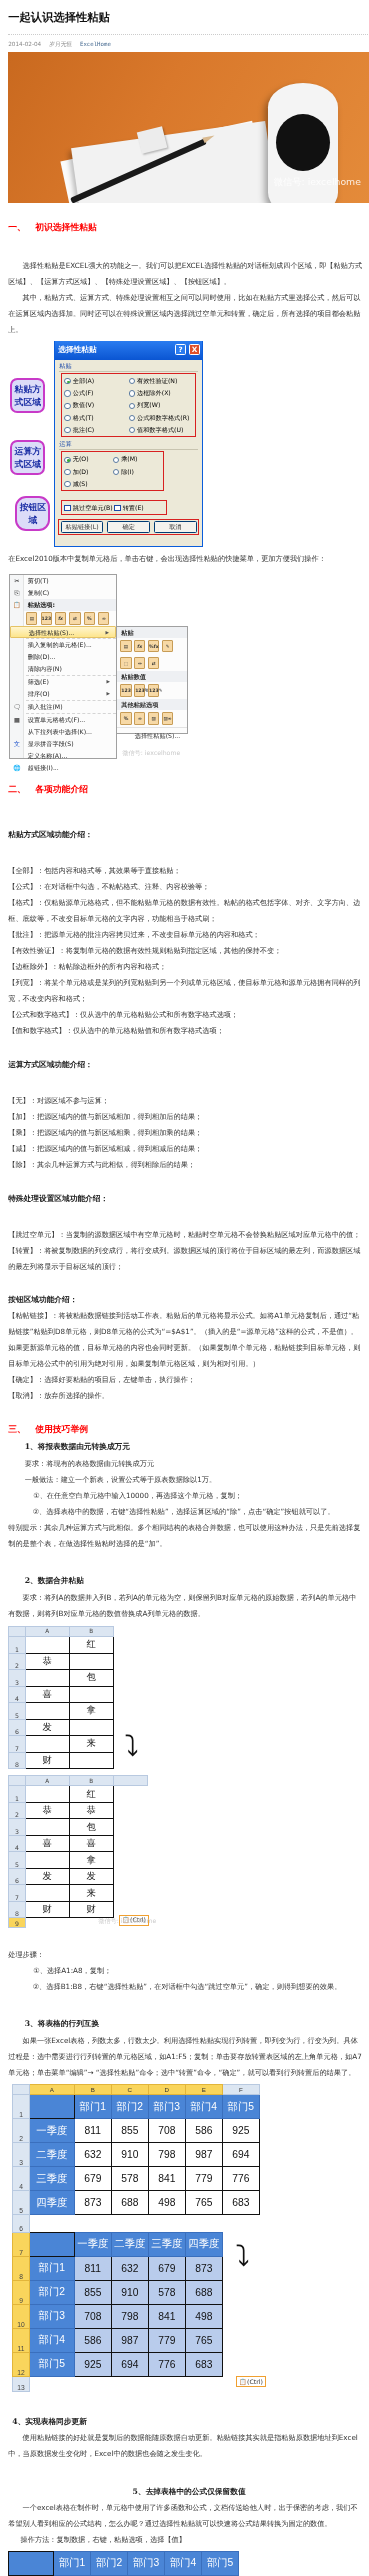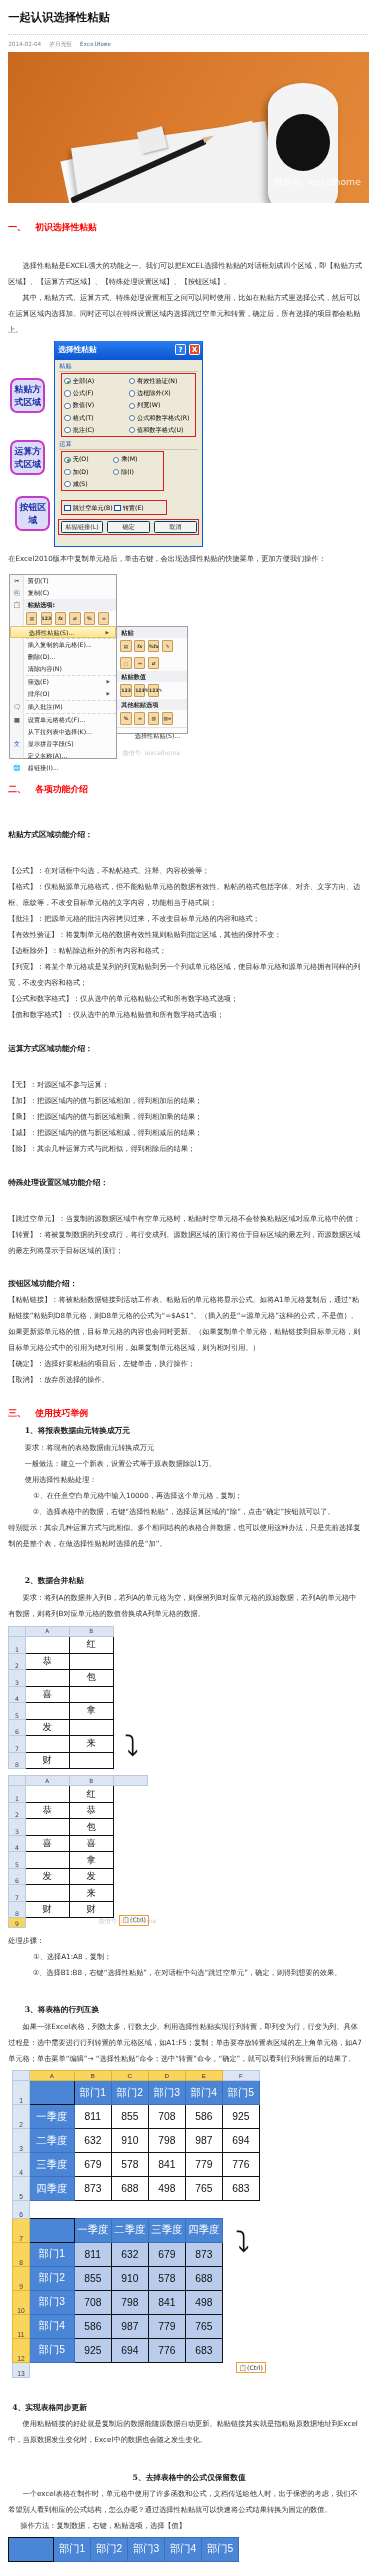--- a/index.html
+++ b/index.html
@@ -115,21 +115,21 @@
   <h2 class="sec-heading">
     <span class="num">一、</span><span>初识选择性粘贴</span>
   </h2>
   <p class="para">选择性粘贴是EXCEL强大的功能之一。我们可以把EXCEL选择性粘贴的对话框划成四个区域，即【粘贴方式区域】、【运算方式区域】、【特殊处理设置区域】、【按钮区域】。</p>
   <p class="para">其中，粘贴方式、运算方式、特殊处理设置相互之间可以同时使用，比如在粘贴方式里选择公式，然后可以在运算区域内选择加。同时还可以在特殊设置区域内选择跳过空单元和转置，确定后，所有选择的项目都会粘贴上。</p>
 
   <div class="dialog-wrap">
     <div class="callout" style="left:2.1px;top:37px;">粘贴方式区域</div>
     <div class="callout" style="left:2.1px;top:99px;">运算方式区域</div>
     <div class="callout" style="left:161px;top:106px;width:29px;">特殊处理设置区域</div>
-    <div class="callout" style="left:7.2px;top:155px;">按钮区域</div>
+    <div class="callout" style="left:7.2px;top:155px;border-radius:11px;">按钮区域</div>
 
     <div class="dialog">
       <div class="titlebar">
         <span>选择性粘贴</span>
         <span class="btns">
           <span class="b qb">?</span>
           <span class="b xb">X</span>
         </span>
       </div>
       <div class="grp">粘贴</div>
@@ -226,20 +226,21 @@
       </div>
       <div class="slink">选择性粘贴(S)...</div>
     </div>
     <div class="wm">微信号: iexcelhome</div>
   </div>
 
   <h2 class="sec-heading">
     <span class="num">二、</span><span>各项功能介绍</span>
   </h2>
   <div class="subhead">粘贴方式区域功能介绍：</div>
+  <div class="item">【全部】：包括内容和格式等，其效果等于直接粘贴；</div>
   <div class="item">【公式】：在对话框中勾选，不粘帖格式、注释、内容校验等；</div>
   <div class="item">【格式】：仅粘贴源单元格格式，但不能粘贴单元格的数据有效性。粘帖的格式包括字体、对齐、文字方向、边框、底纹等，不改变目标单元格的文字内容，功能相当于格式刷；</div>
   <div class="item">【批注】：把源单元格的批注内容拷贝过来，不改变目标单元格的内容和格式；</div>
   <div class="item">【有效性验证】：将复制单元格的数据有效性规则粘贴到指定区域，其他的保持不变；</div>
   <div class="item">【边框除外】：粘帖除边框外的所有内容和格式；</div>
   <div class="item">【列宽】：将某个单元格或是某列的列宽粘贴到另一个列或单元格区域，使目标单元格和源单元格拥有同样的列宽，不改变内容和格式；</div>
   <div class="item">【公式和数字格式】：仅从选中的单元格粘贴公式和所有数字格式选项；</div>
   <div class="item">【值和数字格式】：仅从选中的单元格粘贴值和所有数字格式选项；</div>
 
   <div class="subhead" style="padding-top:20.6px;">运算方式区域功能介绍：</div>
@@ -258,21 +259,20 @@
   <div class="item">【确定】：选择好要粘贴的项目后，左键单击，执行操作；</div>
   <div class="item">【取消】：放弃所选择的操作。</div>
 
   <h2 class="sec-heading" style="padding-bottom:2.1px;">
     <span class="num">三、</span><span>使用技巧举例</span>
   </h2>
 
   <div class="tip-head">1、将报表数据由元转换成万元</div>
   <div class="req">要求：将现有的表格数据由元转换成万元</div>
   <div class="req">一般做法：建立一个新表，设置公式等于原表数据除以1万。</div>
-  <div class="req">使用选择性粘贴处理：</div>
   <div class="step">①、在任意空白单元格中输入10000，再选择这个单元格，复制；</div>
   <p class="para" style="text-indent:3.4em;">②、选择表格中的数据，右键“选择性粘贴”，选择运算区域的“除”，点击“确定”按钮就可以了。</p>
   <p class="para noindent">特别提示：其余几种运算方式与此相似。多个相同结构的表格合并数据，也可以使用这种办法，只是先前选择复制的是整个表，在做选择性贴粘时选择的是“加”。</p>
 
   <div class="gap"></div>
   <div class="tip-head">2、数据合并粘贴</div>
   <p class="para">要求：将列A的数据并入列B，若列A的单元格为空，则保留列B对应单元格的原始数据，若列A的单元格中有数据，则将列B对应单元格的数值替换成A列单元格的数据。</p>
 
   <div class="wrap-rel" style="width:206px;margin-top:4.1px;">
     <table class="sheet">
@@ -377,21 +377,21 @@
             <td class="rh" style="background:#f9d55c;height:9.3px;">9</td>
             <td></td>
             <td></td>
           </tr>
     </tbody>
       </table>
     <div class="pastebadge" style="left:111px;bottom:2.1px;"><span>📋</span><span>(Ctrl)</span></div>
     <div style="position:absolute;left:90px;bottom:2.1px;color:#ccc;font-size:6.2px;">微信号: iexcelhome</div>
   </div>
 
-  <div class="req" style="padding-left:0;margin-top:5px;">处理步骤：</div>
+  <div class="req" style="padding-left:0;margin-top:19px;">处理步骤：</div>
   <div class="step">①、选择A1:A8，复制；</div>
   <p class="para" style="text-indent:3.4em;">②、选择B1:B8，右键“选择性粘贴”，在对话框中勾选“跳过空单元”，确定，则得到想要的效果。</p>
 
   <div class="gap"></div>
   <div class="tip-head">3、将表格的行列互换</div>
   <p class="para">如果一张Excel表格，列数太多，行数太少。利用选择性粘贴实现行列转置，即列变为行，行变为列。具体过程是：选中需要进行行列转置的单元格区域，如A1:F5；复制；单击要存放转置表区域的左上角单元格，如A7单元格；单击菜单“编辑”→ “选择性粘贴”命令；选中“转置”命令，“确定”，就可以看到行列转置后的结果了。</p>
 
   <div class="wrap-rel" style="margin-top:3.1px;margin-left:4.1px;width:258px;">
     <table class="qtable">
       <tbody>

